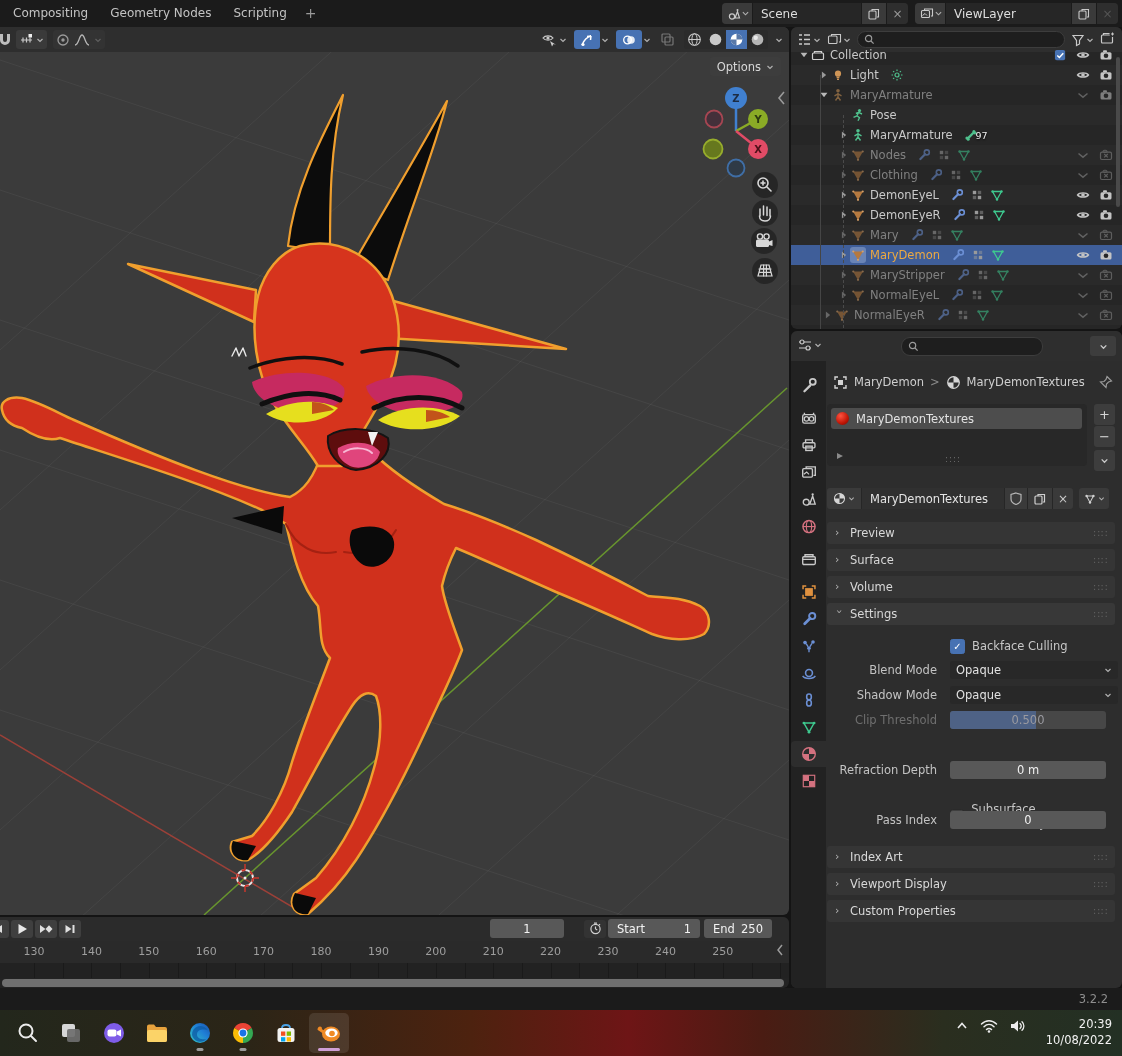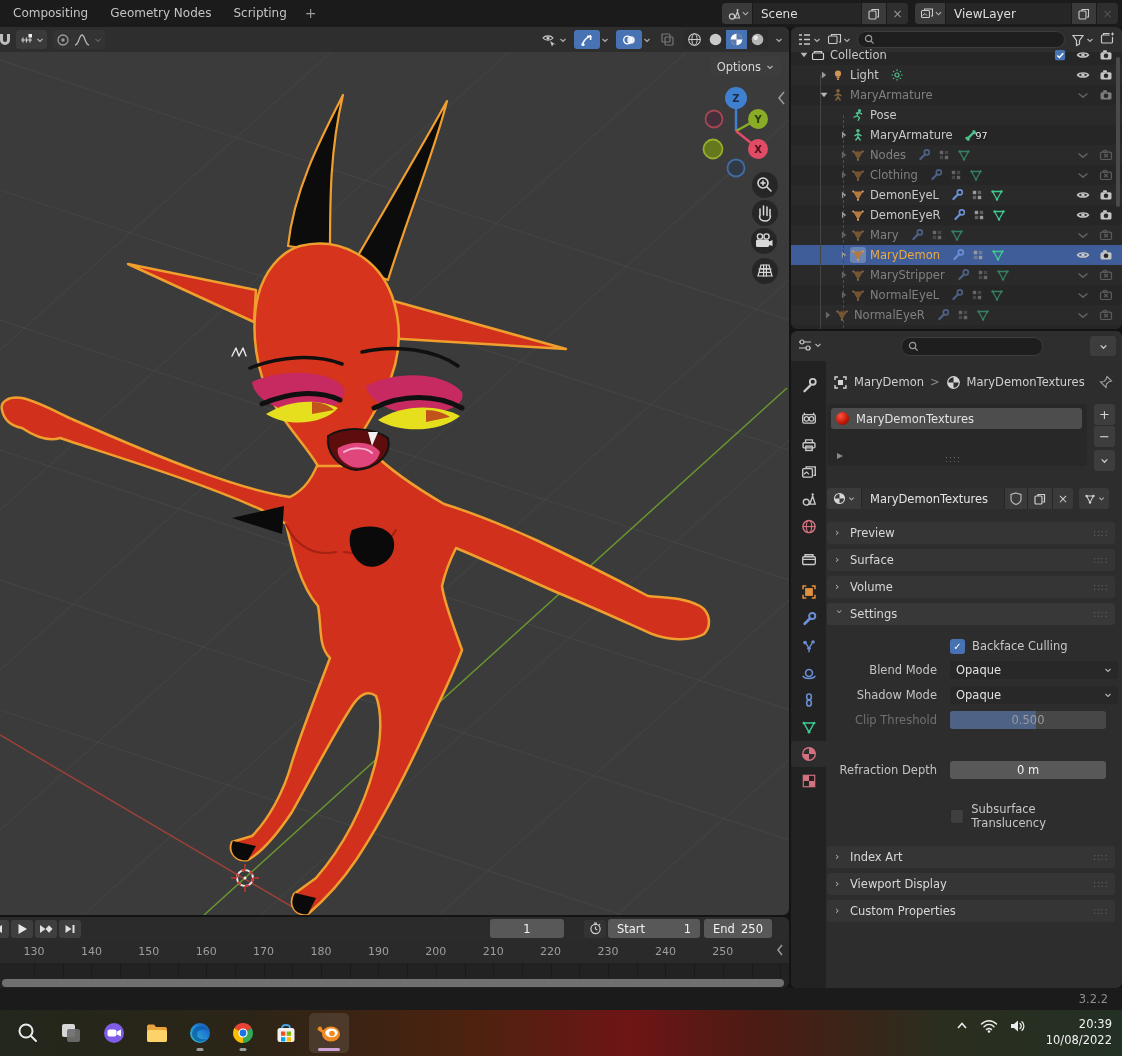--- a/index.html
+++ b/index.html
@@ -1476,20 +1476,26 @@
       <div class="sctrl field">
           <span>0 m</span>
         </div>
     </div>
     <div class="srow" style="top:476px;">
       <div class="sctrl checkrow">
         <div class="cbox" id="cb-sss"></div>
         <span>Subsurface Translucency</span>
       </div>
     </div>
+    <div class="srow" style="top:480px;">
+      <span class="slabel">Pass Index</span>
+      <div class="sctrl field">
+          <span>0</span>
+        </div>
+    </div>
 
     <div class="panelhdr" style="top:515px;">
         <span class="caret">›</span>
         <span>Index Art</span>
         <span class="grip">∷∷</span>
       </div>
     <div class="panelhdr" style="top:542px;">
         <span class="caret">›</span>
         <span>Viewport Display</span>
         <span class="grip">∷∷</span>

